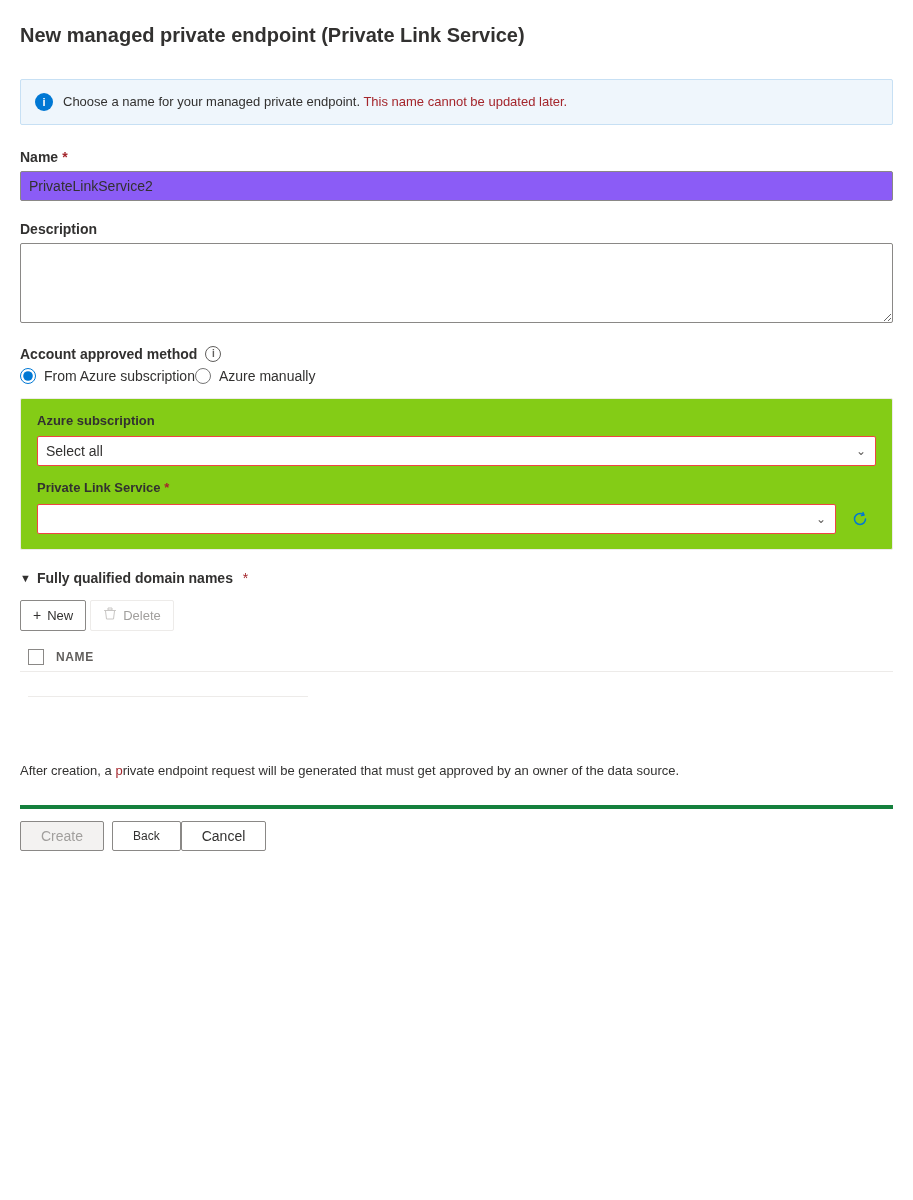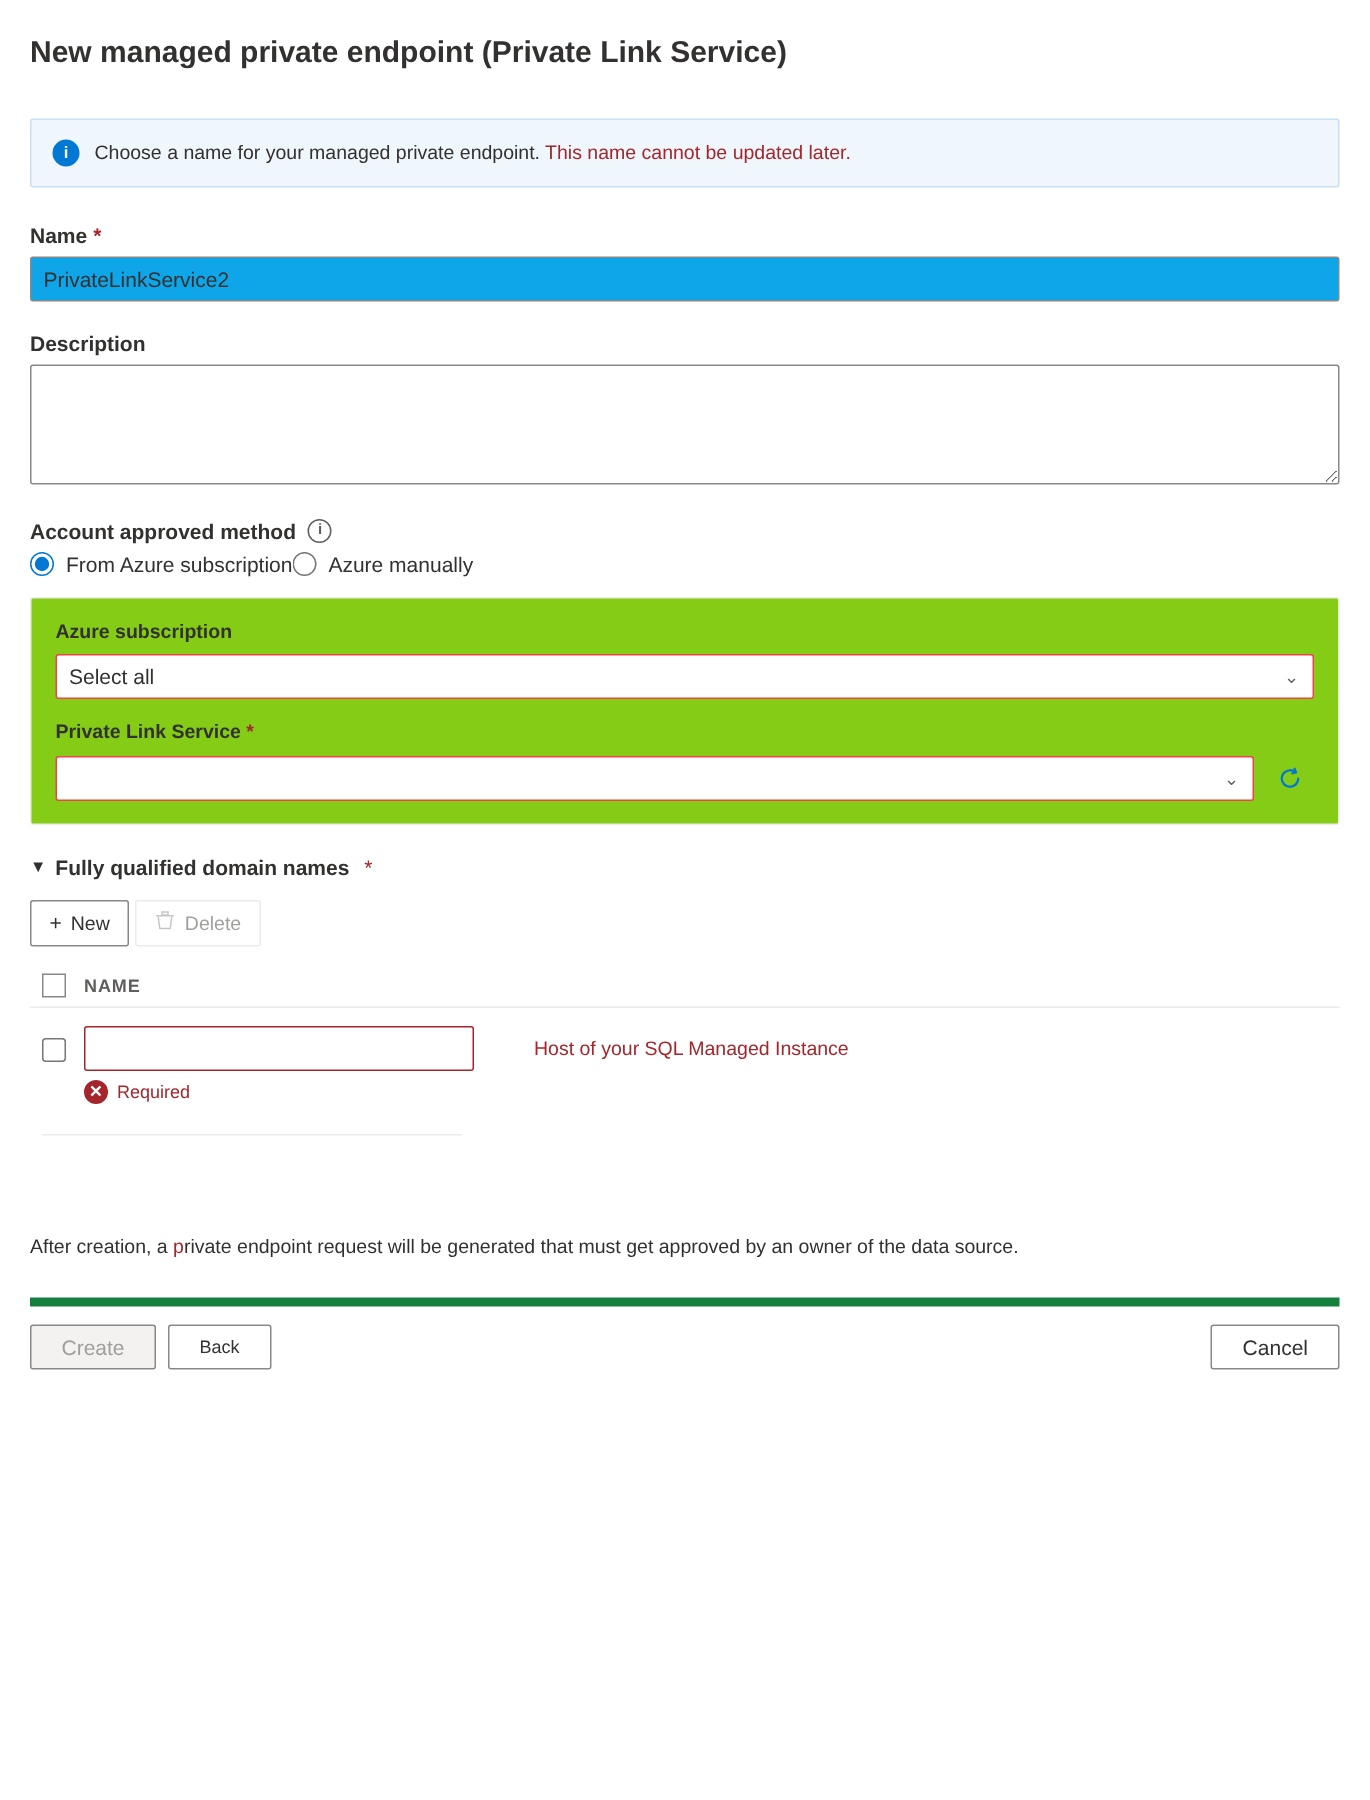--- a/index.html
+++ b/index.html
@@ -99,21 +99,21 @@
     }
 
     .text-input {
       width: 100%;
       border: 1px solid #8A8886;
       padding: 6px 8px;
       font-size: 14px;
       color: #323130;
       outline: none;
       border-radius: 2px;
-      background: #0ea5e9;
+      background: #8b5cf6;
     }
 
     .textarea-input {
       width: 100%;
       border: 1px solid #8A8886;
       padding: 6px 8px;
       font-size: 14px;
       color: #323130;
       outline: none;
       border-radius: 2px;
@@ -382,23 +382,22 @@
       margin: 40px 0 24px 0;
     }
 
     .footer-text span {
       color: #A4262C;
     }
 
     .action-bar {
       display: flex;
       align-items: center;
-      justify-content: space-between;
       padding: 12px 0;
-      border-top: 6px solid #15803d;
+      border-top: 4px solid #15803d;
     }
 
     .action-bar-left {
       display: flex;
       gap: 8px;
     }
 
     .btn-primary {
       padding: 6px 20px;
       background: #F3F2F1;
@@ -531,33 +530,20 @@
         <span>Delete</span>
       </button>
     </div>
 
     <div class="table-header">
       <div class="table-checkbox"></div>
       <span class="table-col-name">NAME</span>
     </div>
 
     <div class="table-row-container">
-      <div class="table-row">
-        <input type="checkbox" class="row-checkbox" style="">
-        <div class="row-content">
-          <div style="position: relative; display: flex; align-items: center;">
-            <input type="text" class="row-input" style="">
-            <span class="row-hint">Host of your SQL Managed Instance</span>
-          </div>
-          <div class="required-error">
-            <div class="error-icon">✕</div>
-            <span>Required</span>
-          </div>
-        </div>
-      </div>
       <hr class="separator-line">
     </div>
 
   </div>
 
   <p class="footer-text">
     After creation, a <span>p</span>rivate endpoint request will be generated that must get approved by an owner of the data source.
   </p>
 
   <div class="action-bar">

